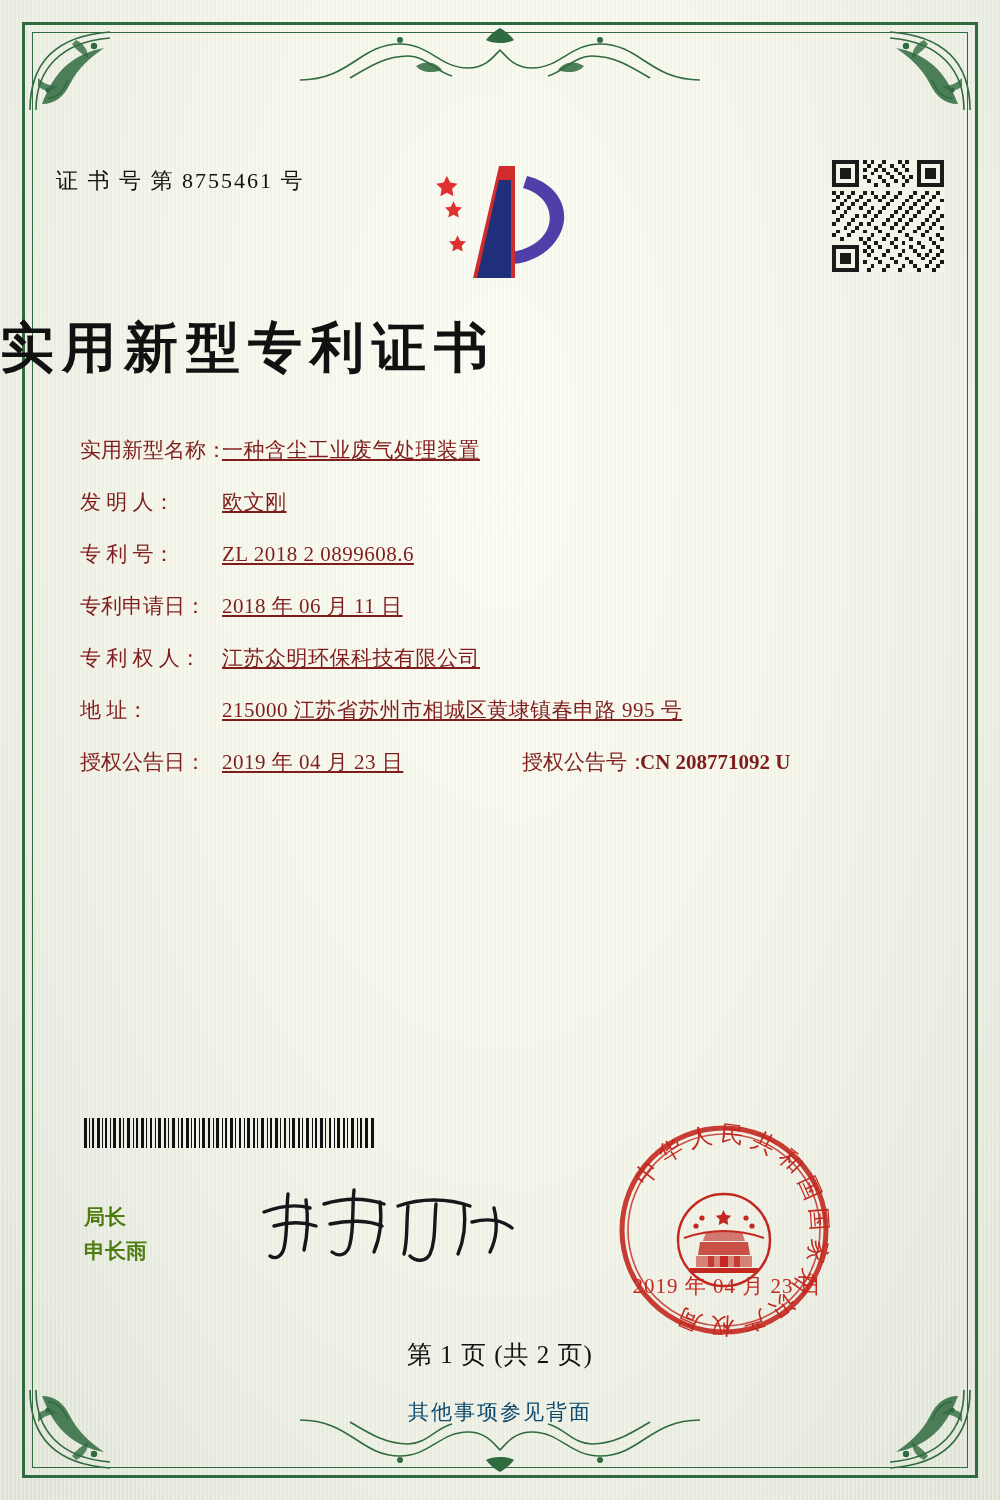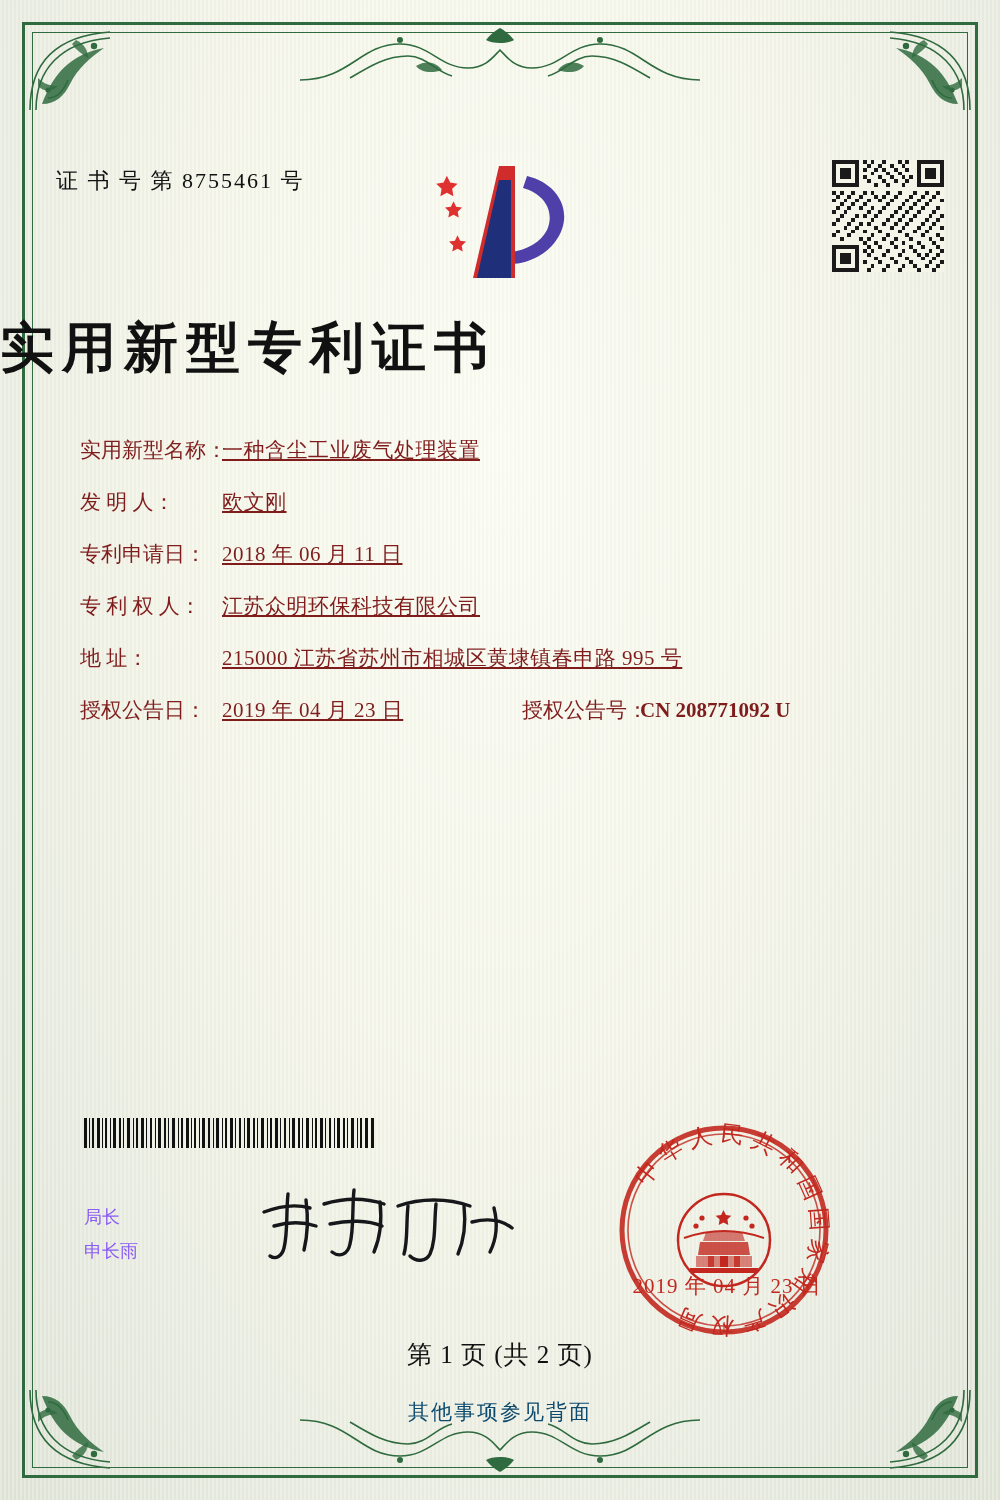--- a/index.html
+++ b/index.html
@@ -95,21 +95,21 @@
     font-size:20.5px;line-height:35px;
     text-align:justify;
     text-indent:42px;
     color:#111;
     margin-bottom:2px;
   }
 
   .barcode{position:absolute;left:84px;top:1118px;width:290px;height:30px;}
   .barcode svg{width:100%;height:100%;display:block;}
 
-  .sig-block{position:absolute;left:84px;top:1200px;font-size:18px;line-height:34px;color:#8b5cf6;}
+  .sig-block{position:absolute;left:84px;top:1200px;font-size:21px;line-height:34px;color:#4d7c0f;font-weight:bold;}
 
   .handwriting{
     position:absolute;left:258px;top:1182px;
     width:260px;height:86px;color:#15171a;
   }
   .handwriting svg{width:100%;height:100%;display:block;}
 
   .seal{position:absolute;left:604px;top:1110px;width:240px;height:240px;}
   .seal svg{width:100%;height:100%;display:block;}
 
@@ -454,20 +454,24 @@
   <div class="fields">
     <div class="frow">
       <span class="flabel">实用新型名称：</span>
       <span class="fval">一种含尘工业废气处理装置</span>
     </div>
     <div class="frow">
       <span class="flabel">发    明    人：</span>
       <span class="fval">欧文刚</span>
     </div>
     <div class="frow">
+      <span class="flabel">专    利    号：</span>
+      <span class="fval">ZL 2018 2 0899608.6</span>
+    </div>
+    <div class="frow">
       <span class="flabel">专利申请日：</span>
       <span class="fval">2018 年 06 月 11 日</span>
     </div>
     <div class="frow">
       <span class="flabel">专  利  权  人：</span>
       <span class="fval">江苏众明环保科技有限公司</span>
     </div>
     <div class="frow">
       <span class="flabel">地        址：</span>
       <span class="fval">215000 江苏省苏州市相城区黄埭镇春申路 995 号</span>

